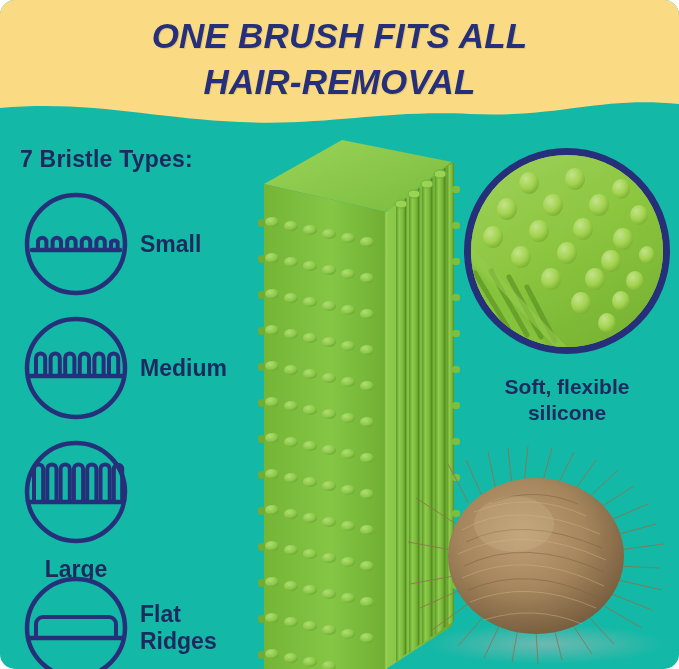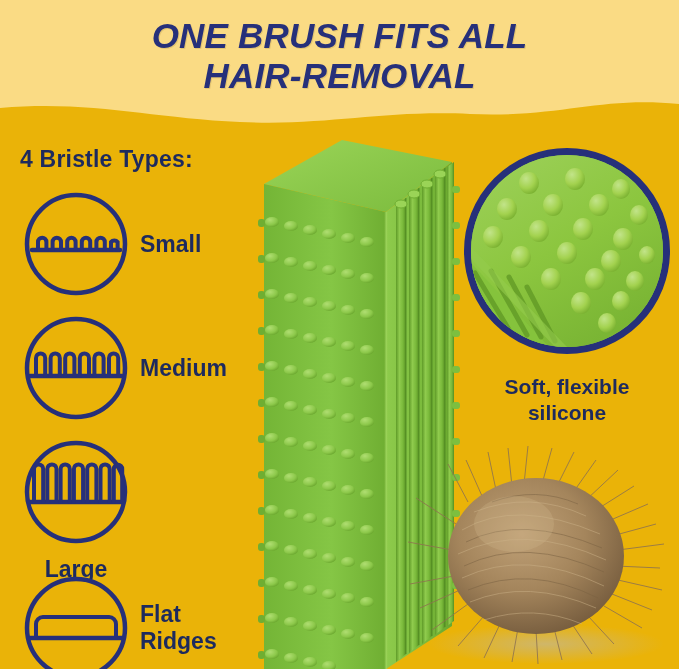--- a/index.html
+++ b/index.html
@@ -1,36 +1,36 @@
 <!DOCTYPE html>
 <html><head>
 <meta charset="utf-8">
 <style>
   html,body{margin:0;padding:0;}
   body{
     width:679px;height:669px;overflow:hidden;position:relative;
     background:#ffffff;
     font-family:"Liberation Sans","DejaVu Sans",sans-serif;
   }
-  .stage{position:absolute;inset:0;overflow:hidden;background:#eab308;}
+  .stage{position:absolute;inset:0;overflow:hidden;background:#14b8a6;border-radius:15px;}
 
   
   .header{
     position:absolute;left:0;top:0;width:679px;height:128px;
     overflow:hidden;
   }
   .header-bg{position:absolute;left:0;top:0;width:679px;height:128px;}
   .headline{
     position:absolute;left:0;top:16px;width:679px;
     text-align:center;color:#26307a;
     font-weight:bold;font-style:italic;
     font-size:35px;line-height:40px;letter-spacing:0.2px;
     text-shadow:1px 1px 0 rgba(140,110,40,.20);
   }
-  .headline .l2{display:block;}
+  .headline .l2{display:block;margin-top:6px;}
 
   
   .bristle-panel{position:absolute;left:16px;top:146px;width:250px;}
   .bristle-title{
     color:#1d2a5e;font-weight:bold;font-size:23px;letter-spacing:.2px;
     margin:0 0 10px 4px;
   }
   .bristle-row{
     position:absolute;display:flex;align-items:center;gap:10px;left:6px;
   }
@@ -79,21 +79,21 @@
                C380,110 330,126 240,122
                C150,118 90,100 0,108 Z" fill="#fadb84"></path>
     </svg>
     <div class="headline">
       <span>ONE BRUSH FITS ALL</span>
       <span class="l2">HAIR-REMOVAL</span>
     </div>
   </div>
 
   <div class="bristle-panel">
-    <div class="bristle-title">4 Bristle Types:</div>
+    <div class="bristle-title">7 Bristle Types:</div>
 
     <div class="bristle-row" id="row-0">
       <span class="icon">
         <svg viewBox="0 0 108 108" width="108" height="108">
           <circle cx="54" cy="54" r="49" fill="none" stroke="#26307a" stroke-width="4.5"></circle>
           <line x1="10" y1="60" x2="98" y2="60" stroke="#26307a" stroke-width="4.5" stroke-linecap="round"></line>
           <g fill="none" stroke="#26307a" stroke-width="4" stroke-linecap="round">
             <path d="M16,60 V52 a4.2,4.2 0 0 1 8.4,0 V60"></path>
             <path d="M30.6,60 V52 a4.2,4.2 0 0 1 8.4,0 V60"></path>
             <path d="M45.2,60 V52 a4.2,4.2 0 0 1 8.4,0 V60"></path>

